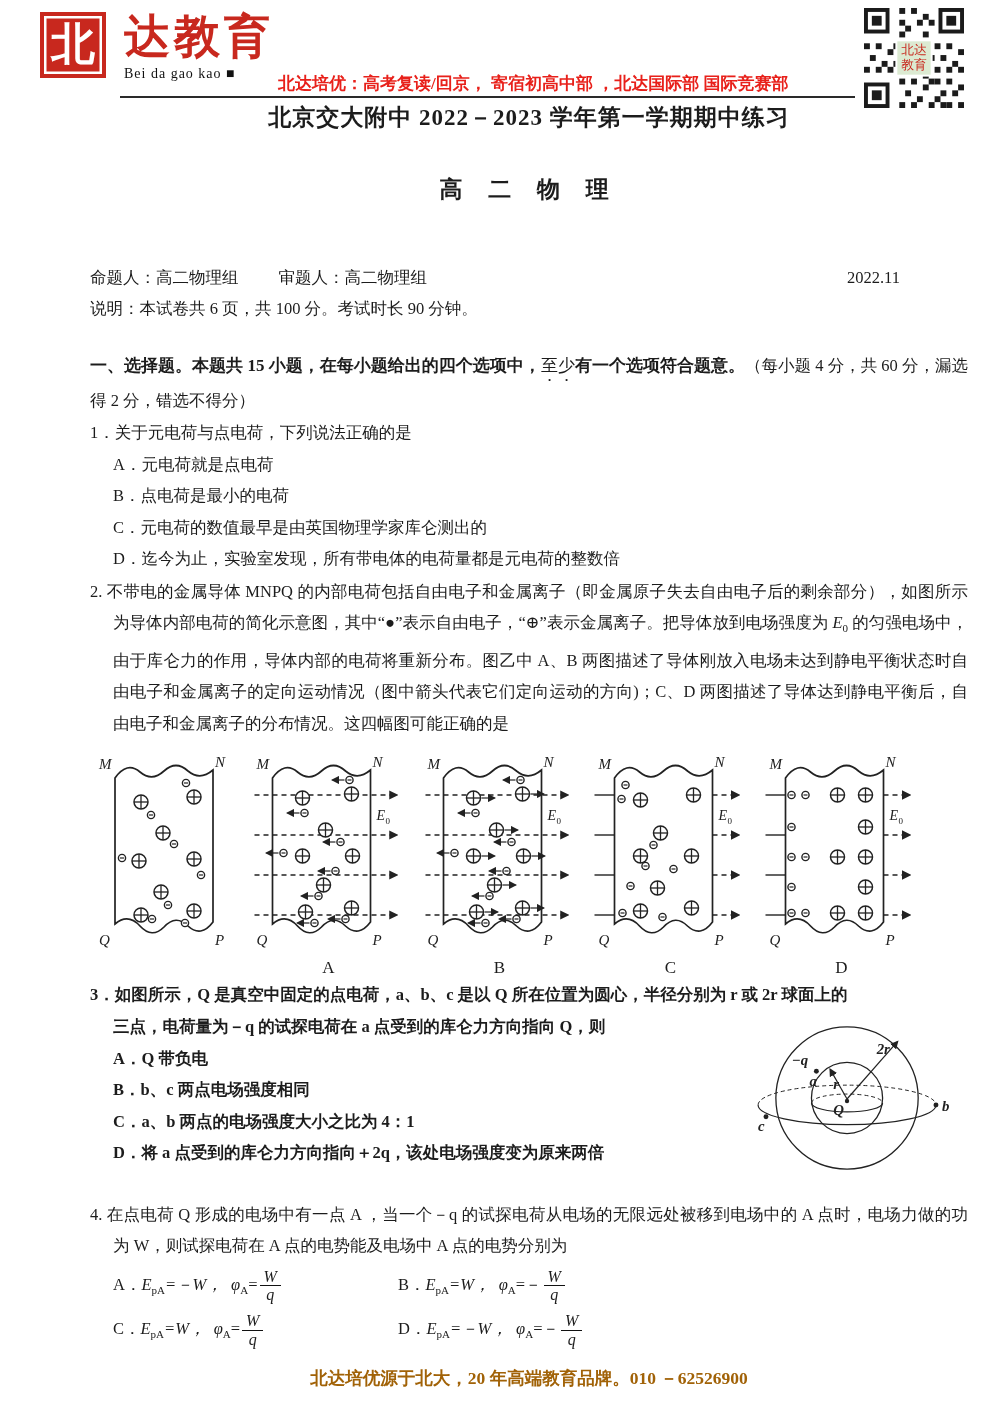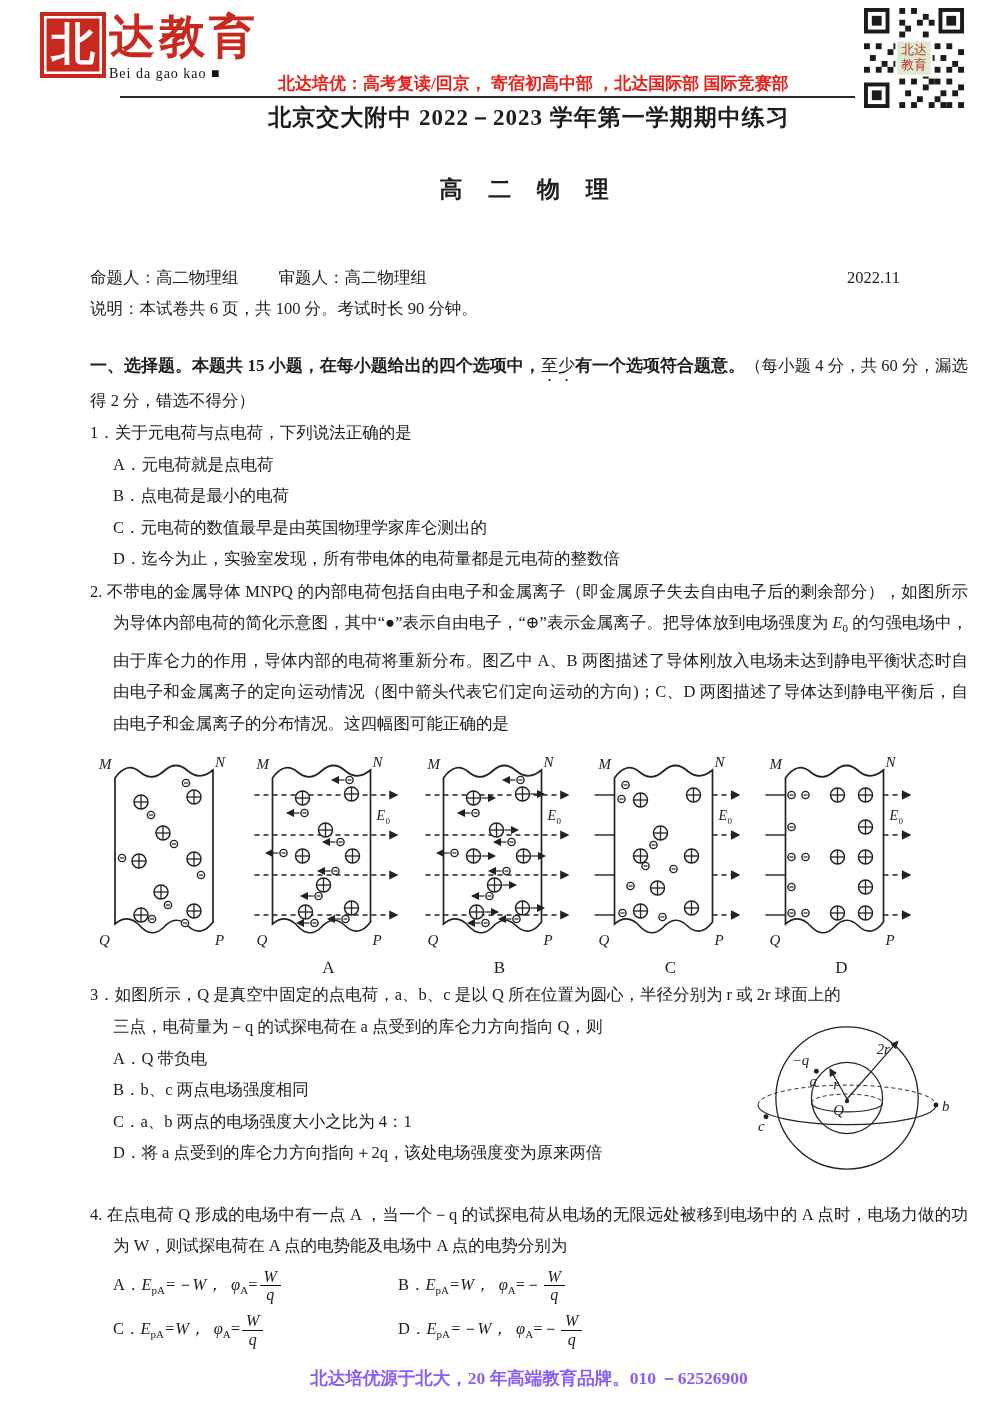--- a/index.html
+++ b/index.html
@@ -3,21 +3,21 @@
 <meta charset="utf-8">
 <style>
   * { margin:0; padding:0; box-sizing:border-box; }
   body { width:992px; font-family:"Liberation Serif","DejaVu Serif",serif; color:#1c1c1c; background:#fff; }
   .page { position:relative; width:992px; height:1403px; background:#fff; overflow:hidden; }
 
   
   .logo { position:absolute; left:40px; top:12px; display:flex; align-items:flex-start; }
   .stamp { width:66px; height:66px; background:#c8281e; border:4px solid #c8281e; box-shadow:inset 0 0 0 2.5px #fff;
            color:#fff; font-weight:bold; font-size:44px; line-height:58px; text-align:center; }
-  .brand-col { margin-left:3px; }
+  .brand-col { margin-left:18px; }
   .brand-chars { color:#c8281e; font-weight:bold; font-size:46px; line-height:50px; letter-spacing:4px;
                  font-family:"Liberation Serif","DejaVu Serif",serif; }
   .romanization { font-size:14px; color:#111; margin-top:4px; letter-spacing:1px; }
   .slogan { position:absolute; left:278px; top:72px; width:560px; color:#e8201a; font-weight:bold; font-size:17px; white-space:nowrap; }
   .head-rule { position:absolute; left:120px; top:96px; width:735px; border-top:2.2px solid #2a2a2a; }
   .qr { position:absolute; right:28px; top:8px; }
 
   
   .content { position:absolute; left:90px; top:104px; width:878px; font-size:16.5px; line-height:31.5px; text-align:justify; }
   .doc-title { text-align:center; font-size:23px; font-weight:bold; line-height:28px; letter-spacing:1px; }
@@ -36,35 +36,35 @@
   
   .figrow { display:flex; gap:6px; margin-top:6px; align-items:flex-start; }
   .figblock { text-align:center; }
   .figcap { font-size:17px; line-height:18px; margin-top:-2px; font-family:"Liberation Serif",serif; }
   svg text { font-family:"Liberation Serif","DejaVu Serif",serif; }
   .svglabel { font-style:italic; font-size:15px; fill:#222; }
   .e0 { font-style:italic; font-size:14px; fill:#222; }
   .e0s { font-size:9px; fill:#222; }
 
   
-  .q3wrap { margin-top:2px; }
+  .q3wrap { margin-top:2px;font-weight:bold; }
   .q3fig { float:right; width:238px; margin:4px 0 2px 14px; }
 
   
   .optrow { display:flex; margin-left:23px; margin-top:6px; }
   .optcell { width:250px; }
   .optcell + .optcell { margin-left:35px; }
   i.sv { font-family:"Liberation Serif","DejaVu Serif",serif; }
   sub { font-size:11px; }
   .frac { display:inline-block; vertical-align:middle; text-align:center; line-height:1.1; margin:0 2px; font-size:16px; }
   .frac .num { display:block; border-bottom:1.3px solid #111; padding:0 4px; }
   .frac .den { display:block; }
 
   
-  .footer { text-align:center; color:#8b5cf6; font-weight:bold; font-size:17.5px; margin-top:12px; }
+  .footer { text-align:center; color:#a16207; font-weight:bold; font-size:17.5px; margin-top:12px; }
   .pagenum { text-align:center; font-size:15px; margin-top:8px; }
 </style>
 </head>
 <body>
 
 <div class="page">
 
   <svg width="0" height="0" style="position:absolute">
     <defs>
       <g id="ion">

